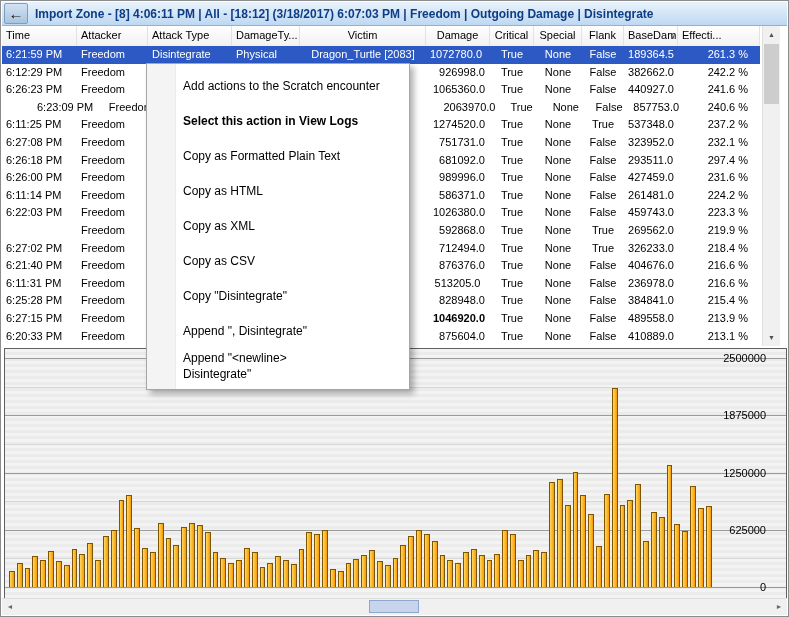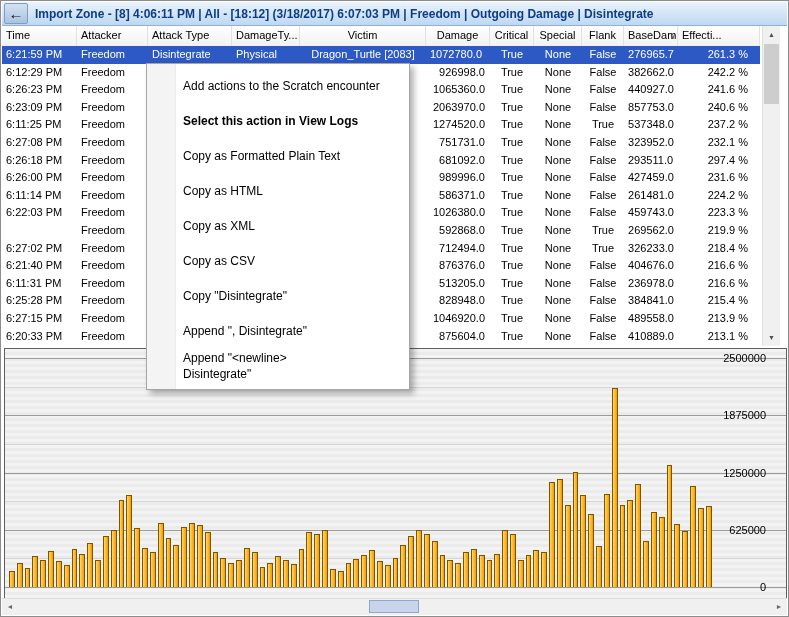--- a/index.html
+++ b/index.html
@@ -101,21 +101,21 @@
       <div class="tr selected">
         <div class="td td-time" style="width: 75px; text-align: left;">6:21:59 PM</div>
         <div class="td td-attacker" style="width: 71px; text-align: left;">Freedom</div>
         <div class="td td-attack_type" style="width: 84px; text-align: left;">Disintegrate</div>
         <div class="td td-damage_type" style="width: 68px; text-align: left;">Physical</div>
         <div class="td td-victim" style="width: 126px; text-align: center;">Dragon_Turtle [2083]</div>
         <div class="td td-damage" style="width: 64px; text-align: left;">1072780.0</div>
         <div class="td td-critical" style="width: 44px; text-align: center;">True</div>
         <div class="td td-special" style="width: 48px; text-align: center;">None</div>
         <div class="td td-flank" style="width: 42px; text-align: center;">False</div>
-        <div class="td td-base_damage" style="width: 54px; text-align: right;">276965.7</div>
+        <div class="td td-base_damage" style="width: 54px; text-align: right;">189364.5</div>
         <div class="td td-effectiveness" style="width: 82px; text-align: right;">261.3 %</div>
       </div>
       <div class="tr">
         <div class="td td-time" style="width: 75px; text-align: left;">6:12:29 PM</div>
         <div class="td td-attacker" style="width: 71px; text-align: left;">Freedom</div>
         <div class="td td-attack_type" style="width: 84px; text-align: left;"></div>
         <div class="td td-damage_type" style="width: 68px; text-align: left;"></div>
         <div class="td td-victim" style="width: 126px; text-align: center;"></div>
         <div class="td td-damage" style="width: 64px; text-align: right;">926998.0</div>
         <div class="td td-critical" style="width: 44px; text-align: center;">True</div>
@@ -131,21 +131,21 @@
         <div class="td td-damage_type" style="width: 68px; text-align: left;"></div>
         <div class="td td-victim" style="width: 126px; text-align: center;"></div>
         <div class="td td-damage" style="width: 64px; text-align: right;">1065360.0</div>
         <div class="td td-critical" style="width: 44px; text-align: center;">True</div>
         <div class="td td-special" style="width: 48px; text-align: center;">None</div>
         <div class="td td-flank" style="width: 42px; text-align: center;">False</div>
         <div class="td td-base_damage" style="width: 54px; text-align: right;">440927.0</div>
         <div class="td td-effectiveness" style="width: 82px; text-align: right;">241.6 %</div>
       </div>
       <div class="tr">
-        <div class="td td-time" style="width: 75px; text-align: left;">6:23:09 PM</div>
+        <div class="td td-time" style="width: 75px; text-align: left; margin-left: 31px;">6:23:09 PM</div>
         <div class="td td-attacker" style="width: 71px; text-align: left;">Freedom</div>
         <div class="td td-attack_type" style="width: 84px; text-align: left;"></div>
         <div class="td td-damage_type" style="width: 68px; text-align: left;"></div>
         <div class="td td-victim" style="width: 126px; text-align: center;"></div>
         <div class="td td-damage" style="width: 64px; text-align: right;">2063970.0</div>
         <div class="td td-critical" style="width: 44px; text-align: center;">True</div>
         <div class="td td-special" style="width: 48px; text-align: center;">None</div>
         <div class="td td-flank" style="width: 42px; text-align: center;">False</div>
         <div class="td td-base_damage" style="width: 54px; text-align: right;">857753.0</div>
         <div class="td td-effectiveness" style="width: 82px; text-align: right;">240.6 %</div>
@@ -192,21 +192,21 @@
       <div class="tr">
         <div class="td td-time" style="width: 75px; text-align: left;">6:26:00 PM</div>
         <div class="td td-attacker" style="width: 71px; text-align: left;">Freedom</div>
         <div class="td td-attack_type" style="width: 84px; text-align: left;"></div>
         <div class="td td-damage_type" style="width: 68px; text-align: left;"></div>
         <div class="td td-victim" style="width: 126px; text-align: center;"></div>
         <div class="td td-damage" style="width: 64px; text-align: right;">989996.0</div>
         <div class="td td-critical" style="width: 44px; text-align: center;">True</div>
         <div class="td td-special" style="width: 48px; text-align: center;">None</div>
         <div class="td td-flank" style="width: 42px; text-align: center;">False</div>
-        <div class="td td-base_damage" style="width: 54px; text-align: left;">427459.0</div>
+        <div class="td td-base_damage" style="width: 54px; text-align: center;">427459.0</div>
         <div class="td td-effectiveness" style="width: 82px; text-align: right;">231.6 %</div>
       </div>
       <div class="tr">
         <div class="td td-time" style="width: 75px; text-align: left;">6:11:14 PM</div>
         <div class="td td-attacker" style="width: 71px; text-align: left;">Freedom</div>
         <div class="td td-attack_type" style="width: 84px; text-align: left;"></div>
         <div class="td td-damage_type" style="width: 68px; text-align: left;"></div>
         <div class="td td-victim" style="width: 126px; text-align: center;"></div>
         <div class="td td-damage" style="width: 64px; text-align: right;">586371.0</div>
         <div class="td td-critical" style="width: 44px; text-align: center;">True</div>
@@ -266,21 +266,21 @@
         <div class="td td-flank" style="width: 42px; text-align: center;">False</div>
         <div class="td td-base_damage" style="width: 54px; text-align: right;">404676.0</div>
         <div class="td td-effectiveness" style="width: 82px; text-align: right;">216.6 %</div>
       </div>
       <div class="tr">
         <div class="td td-time" style="width: 75px; text-align: left;">6:11:31 PM</div>
         <div class="td td-attacker" style="width: 71px; text-align: left;">Freedom</div>
         <div class="td td-attack_type" style="width: 84px; text-align: left;"></div>
         <div class="td td-damage_type" style="width: 68px; text-align: left;"></div>
         <div class="td td-victim" style="width: 126px; text-align: center;"></div>
-        <div class="td td-damage" style="width: 64px; text-align: right;">513205.0</div>
+        <div class="td td-damage" style="width: 64px; text-align: center;">513205.0</div>
         <div class="td td-critical" style="width: 44px; text-align: center;">True</div>
         <div class="td td-special" style="width: 48px; text-align: center;">None</div>
         <div class="td td-flank" style="width: 42px; text-align: center;">False</div>
         <div class="td td-base_damage" style="width: 54px; text-align: right;">236978.0</div>
         <div class="td td-effectiveness" style="width: 82px; text-align: right;">216.6 %</div>
       </div>
       <div class="tr">
         <div class="td td-time" style="width: 75px; text-align: left;">6:25:28 PM</div>
         <div class="td td-attacker" style="width: 71px; text-align: left;">Freedom</div>
         <div class="td td-attack_type" style="width: 84px; text-align: left;"></div>
@@ -292,21 +292,21 @@
         <div class="td td-flank" style="width: 42px; text-align: center;">False</div>
         <div class="td td-base_damage" style="width: 54px; text-align: right;">384841.0</div>
         <div class="td td-effectiveness" style="width: 82px; text-align: right;">215.4 %</div>
       </div>
       <div class="tr">
         <div class="td td-time" style="width: 75px; text-align: left;">6:27:15 PM</div>
         <div class="td td-attacker" style="width: 71px; text-align: left;">Freedom</div>
         <div class="td td-attack_type" style="width: 84px; text-align: left;"></div>
         <div class="td td-damage_type" style="width: 68px; text-align: left;"></div>
         <div class="td td-victim" style="width: 126px; text-align: center;"></div>
-        <div class="td td-damage" style="width: 64px; text-align: right;">1046920.0</div>
+        <div class="td td-damage" style="width: 64px; text-align: right; font-weight: bold;">1046920.0</div>
         <div class="td td-critical" style="width: 44px; text-align: center;">True</div>
         <div class="td td-special" style="width: 48px; text-align: center;">None</div>
         <div class="td td-flank" style="width: 42px; text-align: center;">False</div>
         <div class="td td-base_damage" style="width: 54px; text-align: right;">489558.0</div>
         <div class="td td-effectiveness" style="width: 82px; text-align: right;">213.9 %</div>
       </div>
       <div class="tr">
         <div class="td td-time" style="width: 75px; text-align: left;">6:20:33 PM</div>
         <div class="td td-attacker" style="width: 71px; text-align: left;">Freedom</div>
         <div class="td td-attack_type" style="width: 84px; text-align: left;"></div>

